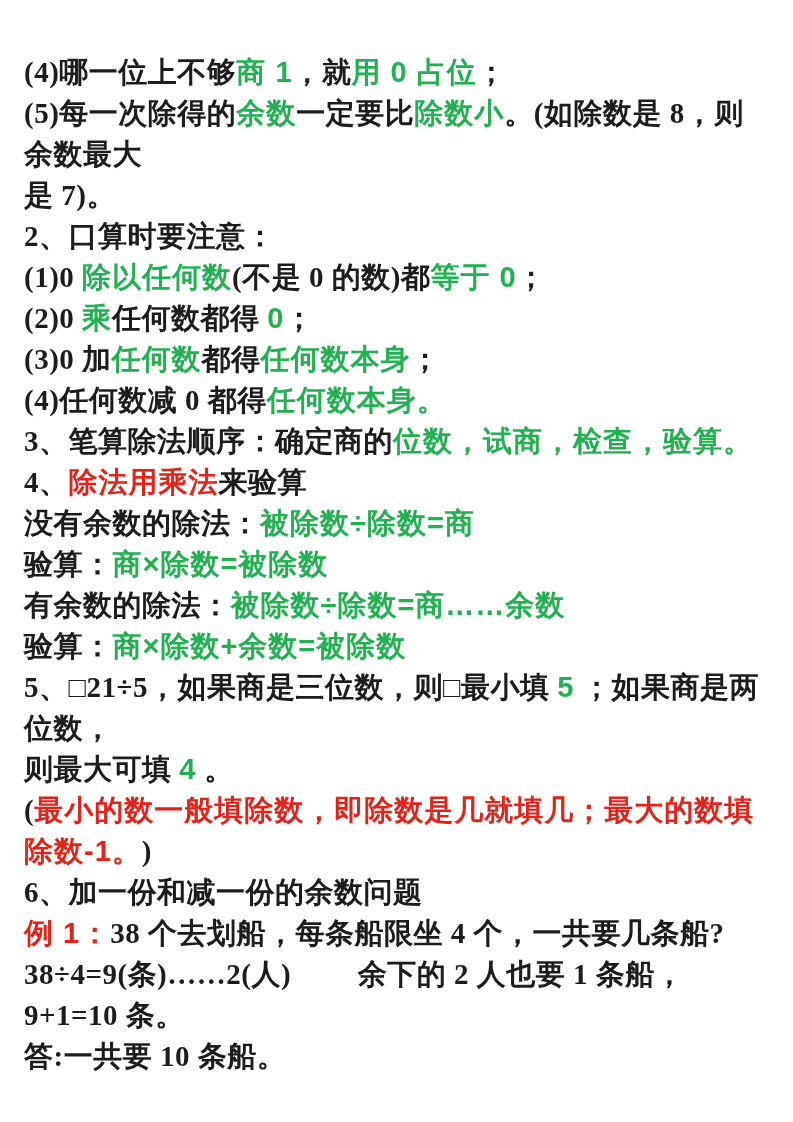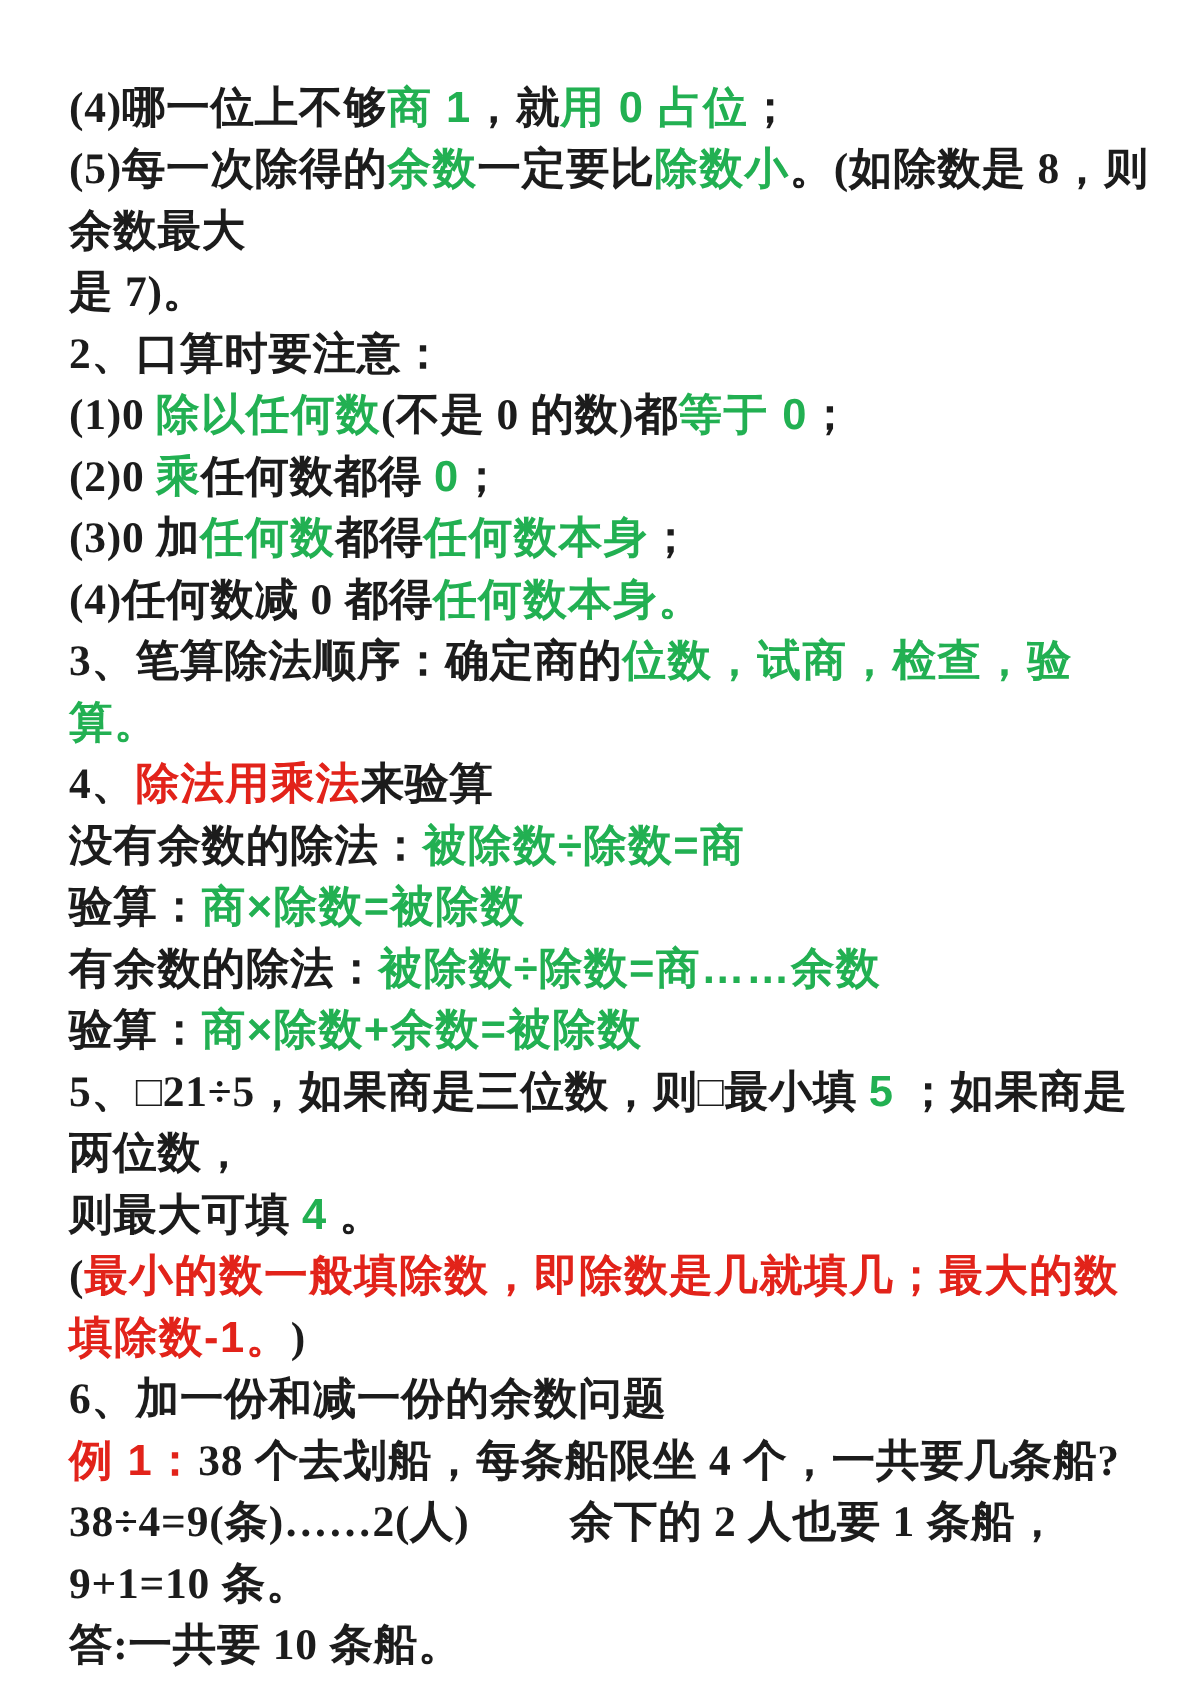--- a/index.html
+++ b/index.html
@@ -7,21 +7,21 @@
     padding: 0;
     background: #ffffff;
   }
   .page {
     position: relative;
     width: 793px;
     height: 1122px;
     background: #ffffff;
     overflow: hidden;
     box-sizing: border-box;
-    padding: 52px 26px 0 46px;
+    padding: 52px 26px 0 24px;
   }
   .doc-body {
     font-family: "Liberation Serif", "DejaVu Serif", serif;
     font-size: 29px;
     font-weight: 600;
     line-height: 41px;
     letter-spacing: 0.5px;
     white-space: pre-wrap;
   }
   .line {

